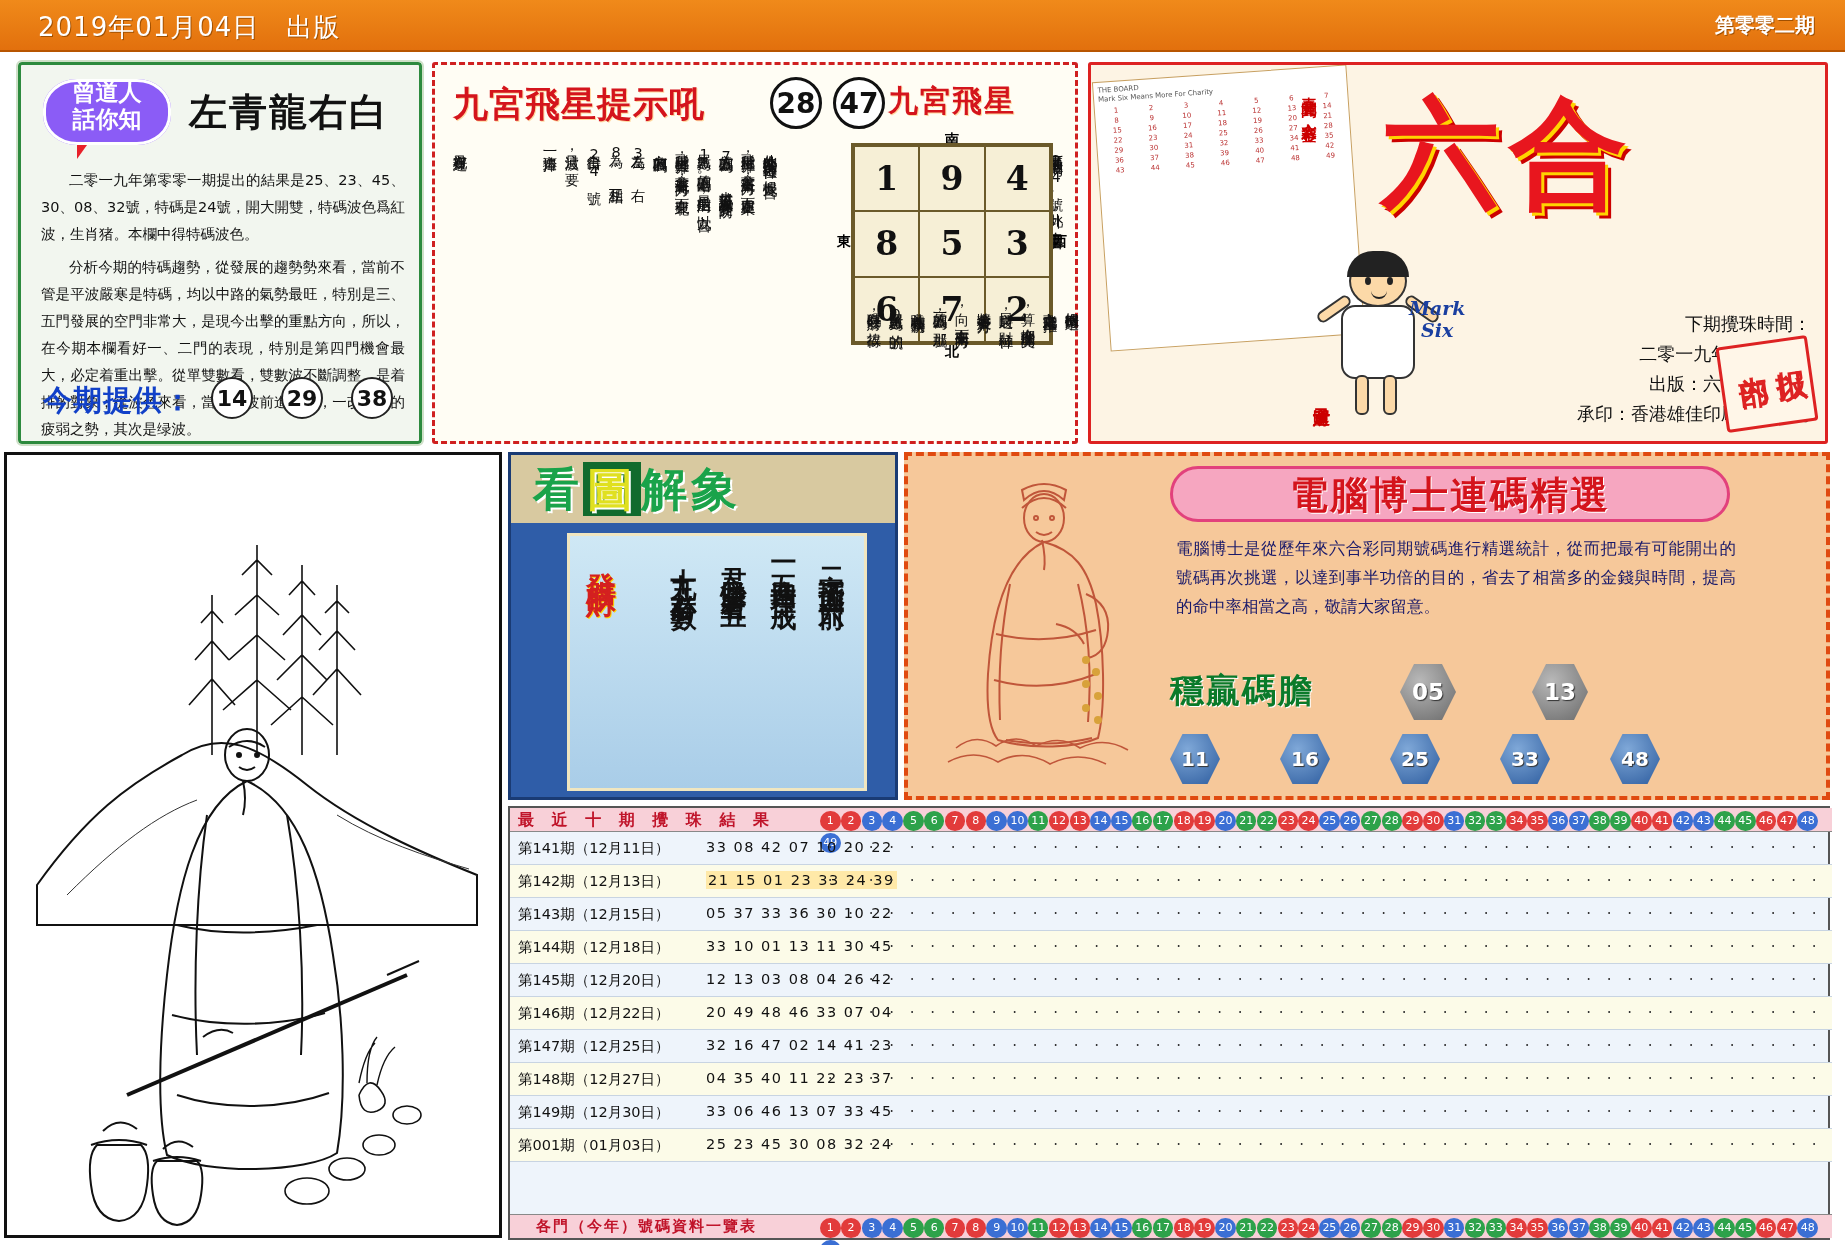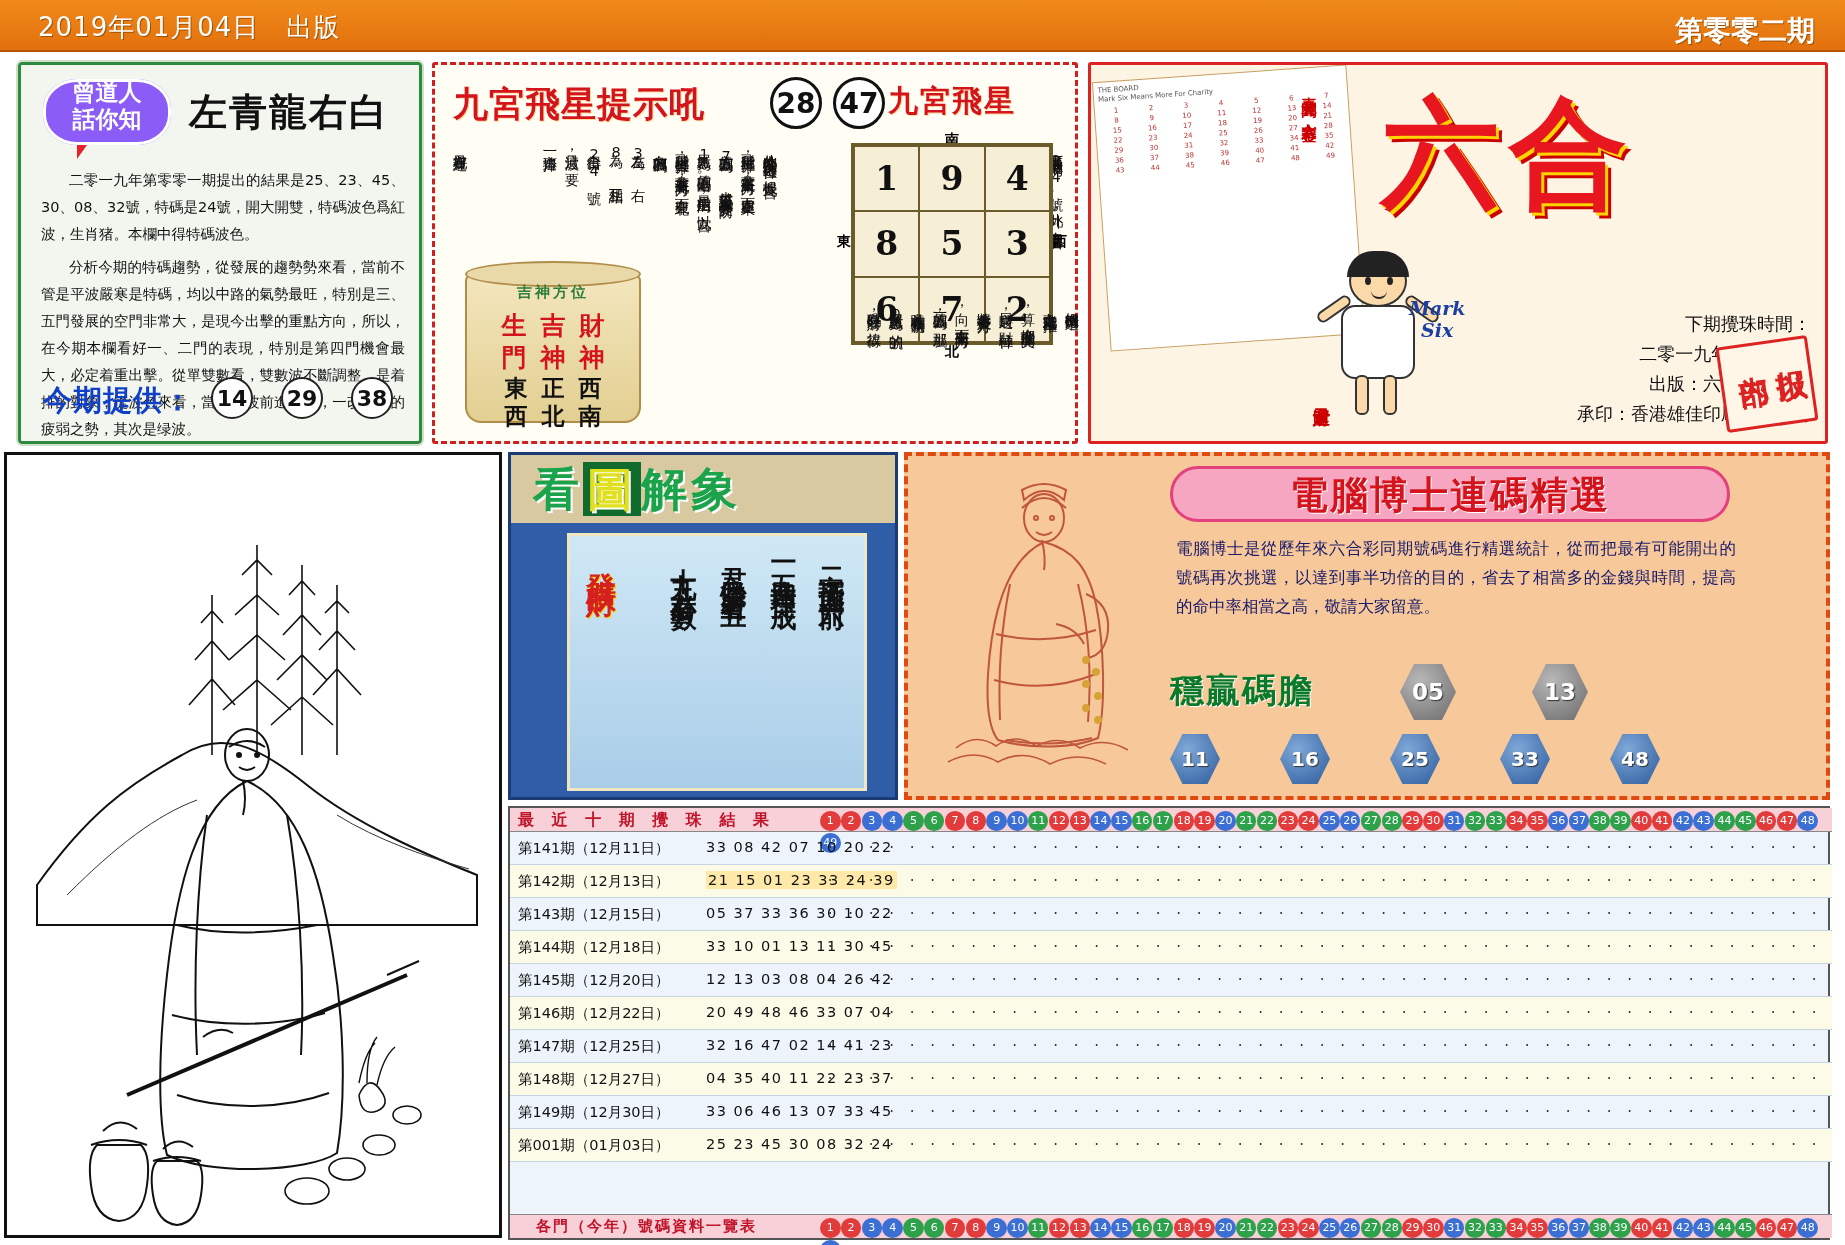--- a/index.html
+++ b/index.html
@@ -25,21 +25,21 @@
     letter-spacing:1px;
     text-shadow:1px 1px 0 #a04f00;
   }
   .topbar .center {
     position:absolute; left:0; top:8px; width:1845px; text-align:center;
     font-size:30px; font-weight:bold; color:#ffffff;
     text-shadow:2px 2px 0 #a04f00;
   }
   .topbar .issue {
     position:absolute; right:30px; top:12px;
-    font-size:28px; color:#ffffff; font-weight:bold;
+    font-size:20px; color:#ffffff; font-weight:bold;
     text-shadow:1px 1px 0 #a04f00;
   }
 
   
   .panel1 {
     position:absolute; left:18px; top:62px; width:404px; height:382px;
     background:#f2f6ef;
     border:3px solid #2d8a3e;
     outline:2px solid #cfe0c8;
     border-radius:4px;
@@ -395,29 +395,20 @@
     <div class="p2-vtext" style="left:258px;">尾數為1的靈碼走出。最后是生門，以九宮</div>
     <div class="p2-vtext" style="left:236px;">飛星圖去推算，會落在東北方向，而在東北</div>
     <div class="p2-vtext" style="left:214px;">方向的屬碼</div>
     <div class="p2-vtext" style="left:192px;">左為3，右</div>
     <div class="p2-vtext" style="left:170px;">為8，互相結</div>
     <div class="p2-vtext" style="left:148px;">合得出24號</div>
     <div class="p2-vtext" style="left:126px;">這只波，要</div>
     <div class="p2-vtext" style="left:104px;">一齊追捧</div>
     <div class="p2-vtext" style="left:14px; height:110px;">祝君好運！</div>
 
-    <div class="jar">
-      <div class="body"></div>
-      <div class="top"></div>
-      <div class="lbl-top">吉神方位</div>
-      <div class="row r1">生吉財</div>
-      <div class="row r2">門神神</div>
-      <div class="row r3">東正西</div>
-      <div class="row r4">西北南</div>
-    </div>
 
     <div class="p2-grid-wrap">
       <div class="p2-grid-title">九宮飛星</div>
       <div class="dirN">南</div>
       <div class="dirS">北</div>
       <div class="dirW">東</div>
       <div class="dirE">西</div>
       <div class="p2-grid">
         <div>1</div>
         <div>9</div>

